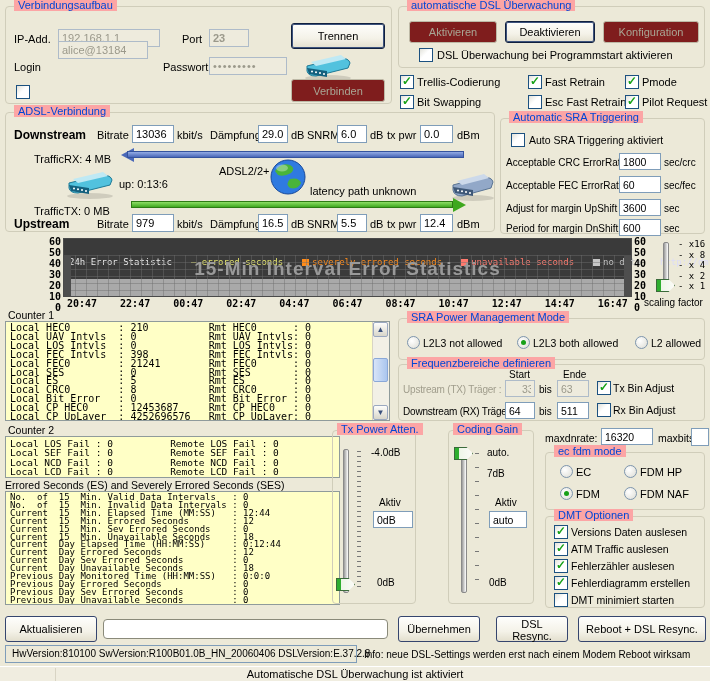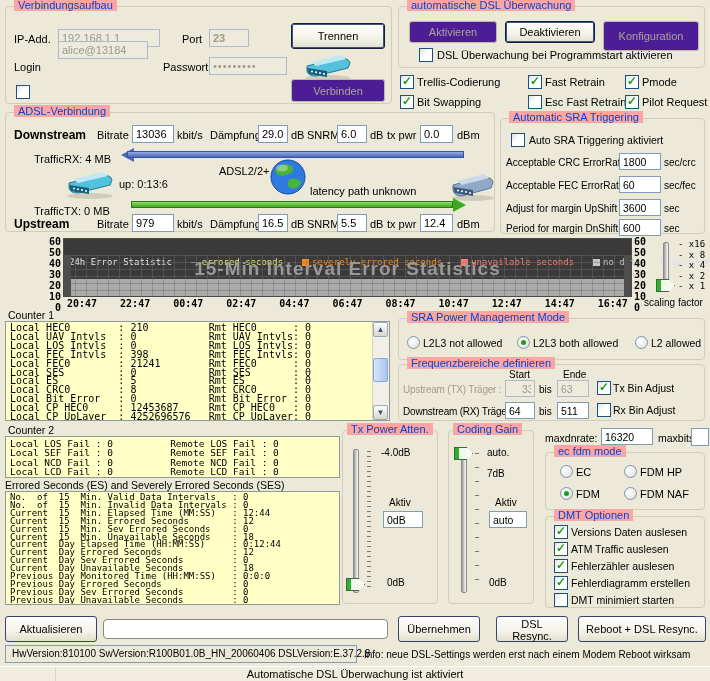--- a/index.html
+++ b/index.html
@@ -13,21 +13,21 @@
   .b{font-weight:bold}
   .gray{color:#a09d8c}
   .inp{position:absolute;font:11px "Liberation Sans",sans-serif;border:1px solid #7f9db9;
        background:#fff;padding:1px 3px;height:18px;box-sizing:border-box}
   .inp.dis{background:#eeebdd;color:#9b998b;border-color:#aebbc9}
   .inp.sm{height:17px;font-size:10.5px}
   .btn{position:absolute;font:11px "Liberation Sans",sans-serif;color:#000;cursor:pointer;
        background:linear-gradient(#fefefc,#f4f2e8 60%,#e3dfce);border:1px solid #35456e;
        border-radius:3px;box-sizing:border-box}
   .btn.def{border:1px solid #10203f;box-shadow:inset 0 0 0 1px #3c527c}
-  .btn:disabled{color:#a9a695;border-color:#bdb9a6;background:#4c1d95;box-shadow:none}
+  .btn:disabled{color:#a9a695;border-color:#bdb9a6;background:#7f1d1d;box-shadow:none}
   .cb{position:absolute;width:12px;height:12px;background:linear-gradient(135deg,#e2e2da,#fff 45%);
       border:1px solid #1c5180;box-sizing:content-box}
   .cb.on::after{content:"✓";position:absolute;left:1px;top:-2px;font-size:12px;font-weight:bold;color:#17a117}
   .rb{position:absolute;width:11px;height:11px;border-radius:50%;border:1px solid #7d95ad;
       background:radial-gradient(circle at 35% 35%,#fff,#dcdcd4)}
   .rb.on::after{content:"";position:absolute;left:3px;top:3px;width:5px;height:5px;border-radius:50%;background:#18a018}
   .ybox{position:absolute;background:#ffffc6;border:1px solid #8f9b9b;overflow:hidden;box-sizing:border-box}
   pre.term{margin:0;font-family:"DejaVu Sans Mono",monospace;color:#000}
   
   .plot{position:absolute;left:63px;top:238px;width:569px;height:59px;border:1px solid #4a4a4a;
@@ -98,21 +98,21 @@
     </svg>
   </span>
   <span class="cb" style="left:10px;top:78px"></span>
   <button class="btn" disabled="" style="left:285px;top:72px;width:94px;height:23px">Verbinden</button>
 </div>
 
 <div class="grp" style="left:398px;top:6px;width:307px;height:62px">
   <span class="ttl">automatische DSL Überwachung</span>
   <button class="btn" disabled="" style="left:10px;top:14px;width:88px;height:22px">Aktivieren</button>
   <button class="btn def" style="left:106px;top:14px;width:90px;height:22px">Deaktivieren</button>
-  <button class="btn" disabled="" style="left:204px;top:14px;width:96px;height:30px">Konfiguration</button>
+  <button class="btn" disabled="" style="left:204px;top:14px;width:96px;height:22px">Konfiguration</button>
   <span class="cb" style="left:20px;top:41px"></span>
   <span class="lbl" style="left:38px;top:42px">DSL Überwachung bei Programmstart aktivieren</span>
 </div>
 
 <span class="cb on" style="left:400px;top:75px"></span>
 <span class="lbl" style="left:417px;top:76px">Trellis-Codierung</span>
 <span class="cb on" style="left:528px;top:75px"></span>
 <span class="lbl" style="left:545px;top:76px">Fast Retrain</span>
 <span class="cb on" style="left:625px;top:75px"></span>
 <span class="lbl" style="left:642px;top:76px">Pmode</span>
@@ -342,21 +342,21 @@
 Current  Day Elapsed Time (HH:MM:SS)     : 0:12:44
 Current  Day Errored Seconds             : 12
 Current  Day Sev Errored Seconds         : 0
 Current  Day Unavailable Seconds         : 18
 Previous Day Monitored Time (HH:MM:SS)   : 0:0:0
 Previous Day Errored Seconds             : 0
 Previous Day Sev Errored Seconds         : 0
 Previous Day Unavailable Seconds         : 0</pre>
 </div>
 
-<div class="grp" style="left:342px;top:430px;width:96px;height:174px">
+<div class="grp" style="left:332px;top:430px;width:84px;height:174px">
   <span class="ttl" style="left:4px">Tx Power Atten.</span>
   <div class="vtrack" style="left:10px;top:18px;height:142px"></div>
   <div class="ticks" style="left:24px;top:20px;height:138px"></div>
   <div class="sthumb" style="left:3px;top:147px"></div>
   <span class="lbl" style="left:38px;top:16px;font-size:10px">-4.0dB</span>
   <span class="lbl" style="left:46px;top:66px;font-size:10px">Aktiv</span>
   <input class="inp sm" style="left: 40px; top: 80px; width: 40px;" readonly="" value="0dB">
   <span class="lbl" style="left:44px;top:146px;font-size:10px">0dB</span>
 </div>
 

